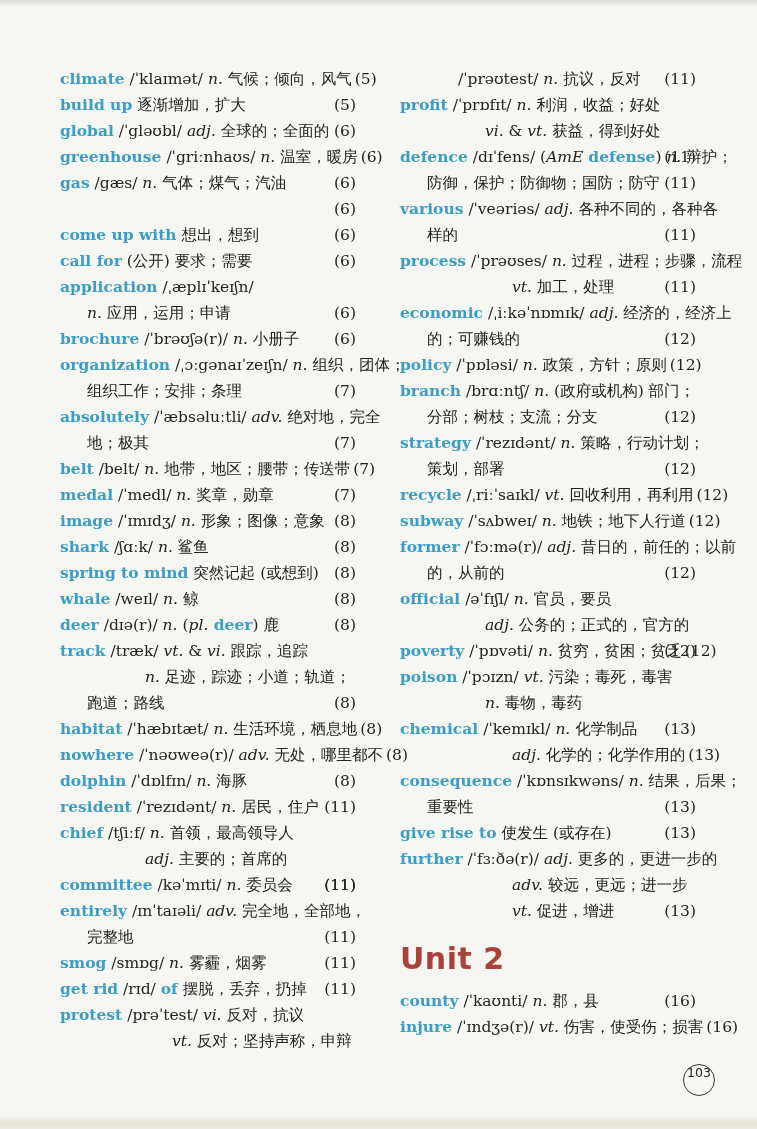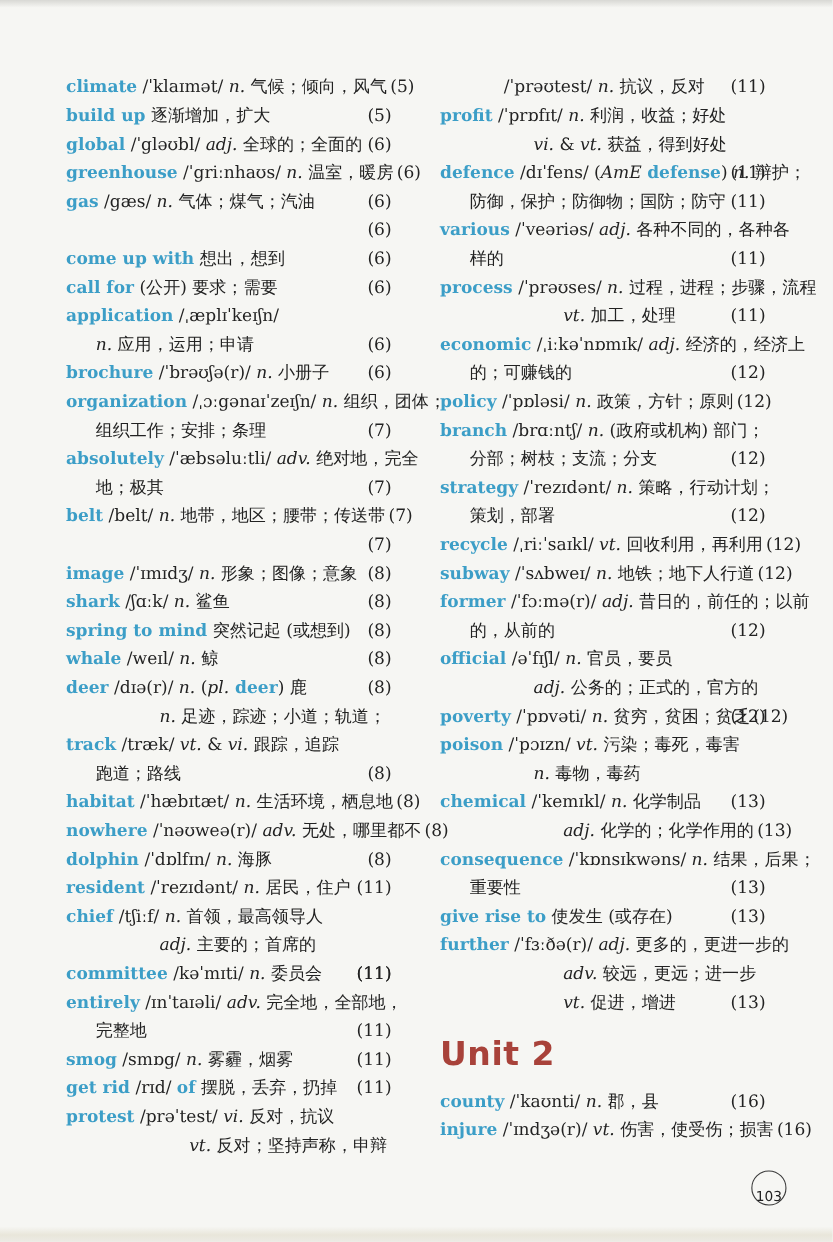--- a/index.html
+++ b/index.html
@@ -32,21 +32,21 @@
   .s-i{font-style:italic;}
   .s-p{}
   .unit-heading{
     font-family:"DejaVu Sans","Liberation Sans",sans-serif;
     font-weight:700;font-size:30px;color:var(--red);
     margin:16px 0 10px;height:38px;line-height:38px;letter-spacing:.5px;
   }
   .badge{
     position:absolute;right:42px;top:1064px;width:30px;height:30px;
     border:1.5px solid #3a3a3a;border-radius:50%;
-    display:flex;align-items:flex-end;justify-content:center;
+    display:flex;align-items:flex-start;justify-content:center;
     font-family:"DejaVu Sans","Liberation Sans",sans-serif;
     font-size:12.5px;color:#222;
   }
 </style>
 </head>
 <body>
 
 <div class="top-band"></div>
 
 <div class="cols">
@@ -87,40 +87,40 @@
         <div class="line i1"><span><span class="s-p">组织工作；安排；条理</span></span><span class="pg">(7)</span></div>
       </div>
       <div class="entry">
         <div class="line i0"><span><span class="s-w">absolutely</span><span class="s-p"> /ˈæbsəluːtli/ </span><span class="s-i">adv.</span><span class="s-p"> 绝对地，完全</span></span></div>
         <div class="line i1"><span><span class="s-p">地；极其</span></span><span class="pg">(7)</span></div>
       </div>
       <div class="entry">
         <div class="line i0"><span><span class="s-w">belt</span><span class="s-p"> /belt/ </span><span class="s-i">n.</span><span class="s-p"> 地带，地区；腰带；传送带</span></span><span class="pg">(7)</span></div>
       </div>
       <div class="entry">
-        <div class="line i0"><span class="pg">(7)</span></div>
+        <div class="line i0"><span><span class="s-w">medal</span><span class="s-p"> /ˈmedl/ </span><span class="s-i">n.</span><span class="s-p"> 奖章，勋章</span></span><span class="pg">(7)</span></div>
       </div>
       <div class="entry">
         <div class="line i0"><span><span class="s-w">image</span><span class="s-p"> /ˈɪmɪdʒ/ </span><span class="s-i">n.</span><span class="s-p"> 形象；图像；意象</span></span><span class="pg">(8)</span></div>
       </div>
       <div class="entry">
         <div class="line i0"><span><span class="s-w">shark</span><span class="s-p"> /ʃɑːk/ </span><span class="s-i">n.</span><span class="s-p"> 鲨鱼</span></span><span class="pg">(8)</span></div>
       </div>
       <div class="entry">
         <div class="line i0"><span><span class="s-w">spring to mind</span><span class="s-p"> 突然记起 (或想到)</span></span><span class="pg">(8)</span></div>
       </div>
       <div class="entry">
         <div class="line i0"><span><span class="s-w">whale</span><span class="s-p"> /weɪl/ </span><span class="s-i">n.</span><span class="s-p"> 鲸</span></span><span class="pg">(8)</span></div>
       </div>
       <div class="entry">
         <div class="line i0"><span><span class="s-w">deer</span><span class="s-p"> /dɪə(r)/ </span><span class="s-i">n.</span><span class="s-p"> (</span><span class="s-i">pl.</span><span class="s-w"> deer</span><span class="s-p">) 鹿</span></span><span class="pg">(8)</span></div>
       </div>
       <div class="entry">
+        <div class="line i0"><span><span class="s-w">track</span><span class="s-p"> /træk/ </span><span class="s-i">vt.</span><span class="s-p"> &amp; </span><span class="s-i">vi.</span><span class="s-p"> 跟踪，追踪</span></span></div>
         <div class="line i3"><span><span class="s-i">n.</span><span class="s-p"> 足迹，踪迹；小道；轨道；</span></span></div>
-        <div class="line i0"><span><span class="s-w">track</span><span class="s-p"> /træk/ </span><span class="s-i">vt.</span><span class="s-p"> &amp; </span><span class="s-i">vi.</span><span class="s-p"> 跟踪，追踪</span></span></div>
         <div class="line i1"><span><span class="s-p">跑道；路线</span></span><span class="pg">(8)</span></div>
       </div>
       <div class="entry">
         <div class="line i0"><span><span class="s-w">habitat</span><span class="s-p"> /ˈhæbɪtæt/ </span><span class="s-i">n.</span><span class="s-p"> 生活环境，栖息地</span></span><span class="pg">(8)</span></div>
       </div>
       <div class="entry">
         <div class="line i0"><span><span class="s-w">nowhere</span><span class="s-p"> /ˈnəʊweə(r)/ </span><span class="s-i">adv.</span><span class="s-p"> 无处，哪里都不</span></span><span class="pg">(8)</span></div>
       </div>
       <div class="entry">
         <div class="line i0"><span><span class="s-w">dolphin</span><span class="s-p"> /ˈdɒlfɪn/ </span><span class="s-i">n.</span><span class="s-p"> 海豚</span></span><span class="pg">(8)</span></div>

